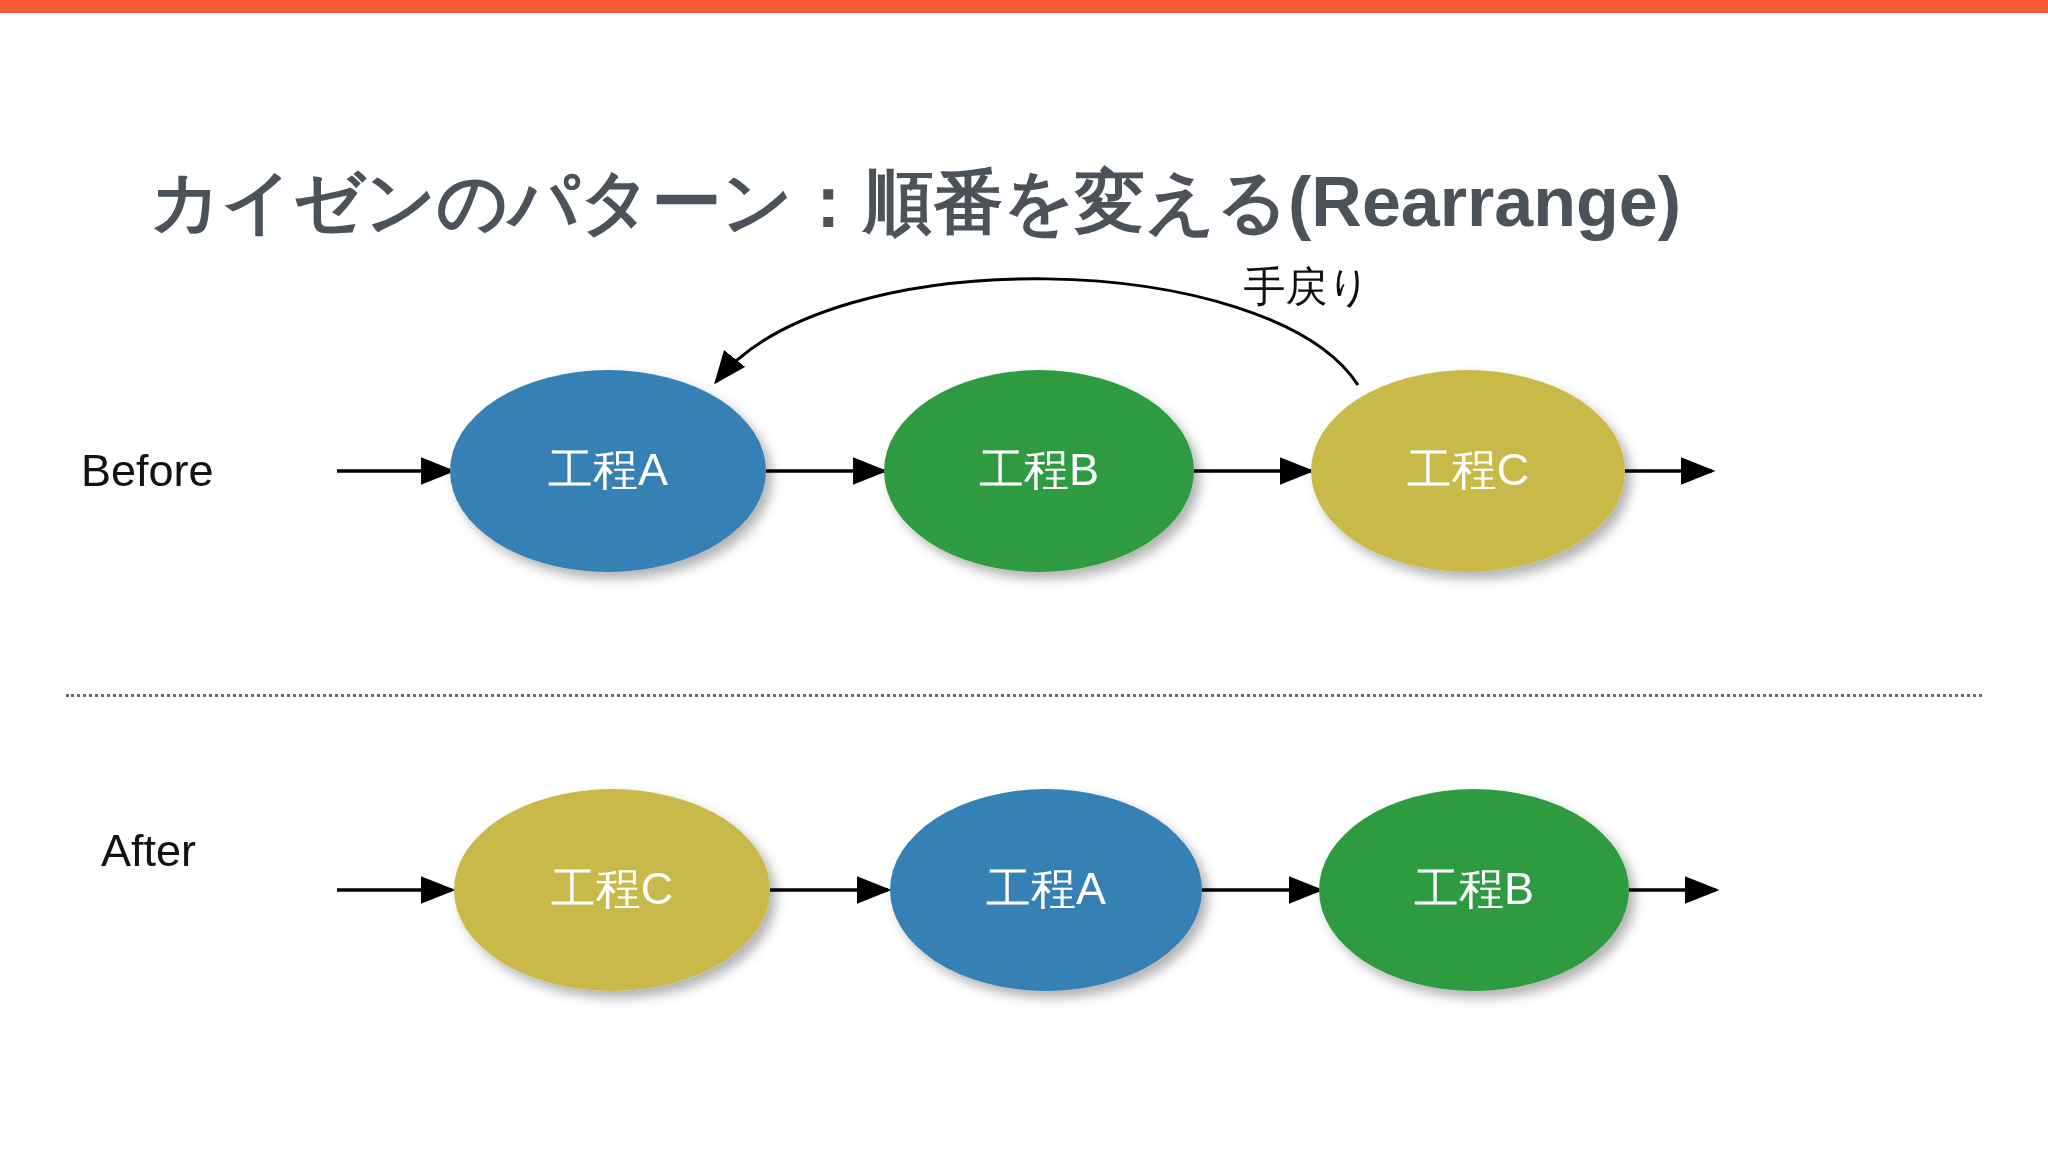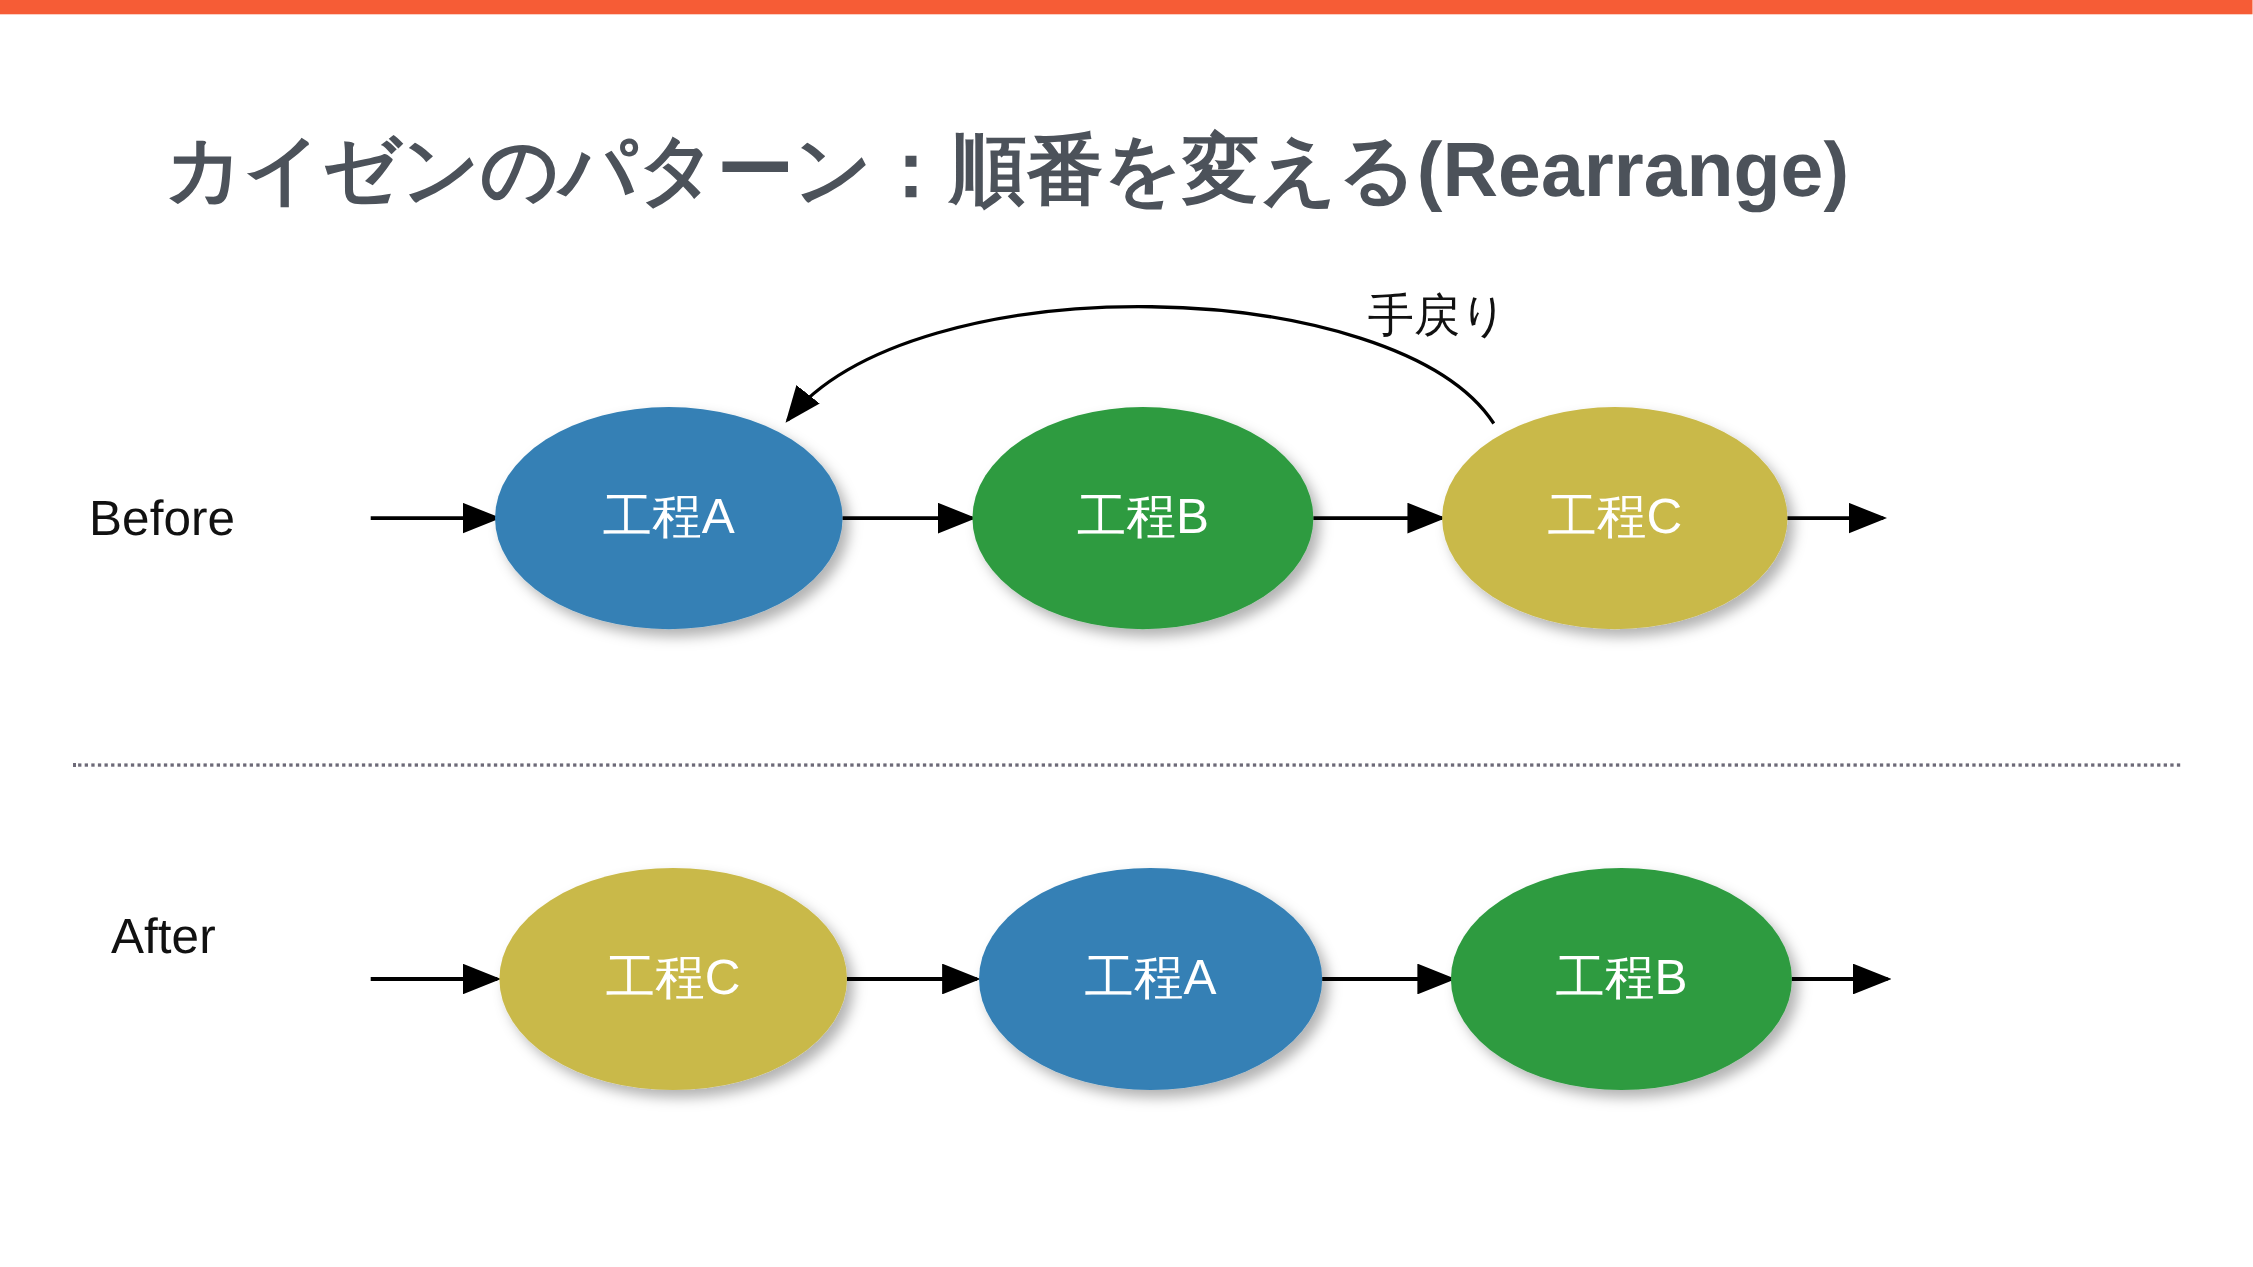--- a/index.html
+++ b/index.html
@@ -100,21 +100,21 @@
     fill: none;
   }
 </style>
 </head>
 <body>
 
 <div id="slide">
 
   <div id="accent-bar" style="background: rgb(246, 92, 54);"></div>
 
-  <div id="slide-title" style="color: rgb(76, 82, 90);">カイゼンのパターン：順番を変える(Rearrange)</div>
+  <div id="slide-title" style="color: rgb(76, 82, 90); margin-top: 48px;">カイゼンのパターン：順番を変える(Rearrange)</div>
 
   <div id="label-before" class="row-label">Before</div>
 
   <div id="label-after" class="row-label">After</div>
 
   <div id="divider" style="border-top-color: rgb(109, 106, 120);"></div>
 
   <svg class="diagram-svg" viewBox="0 0 2048 1152">
     <defs>
       <marker id="arrowhead" markerWidth="10" markerHeight="8" refX="9" refY="4" orient="auto" markerUnits="strokeWidth">

